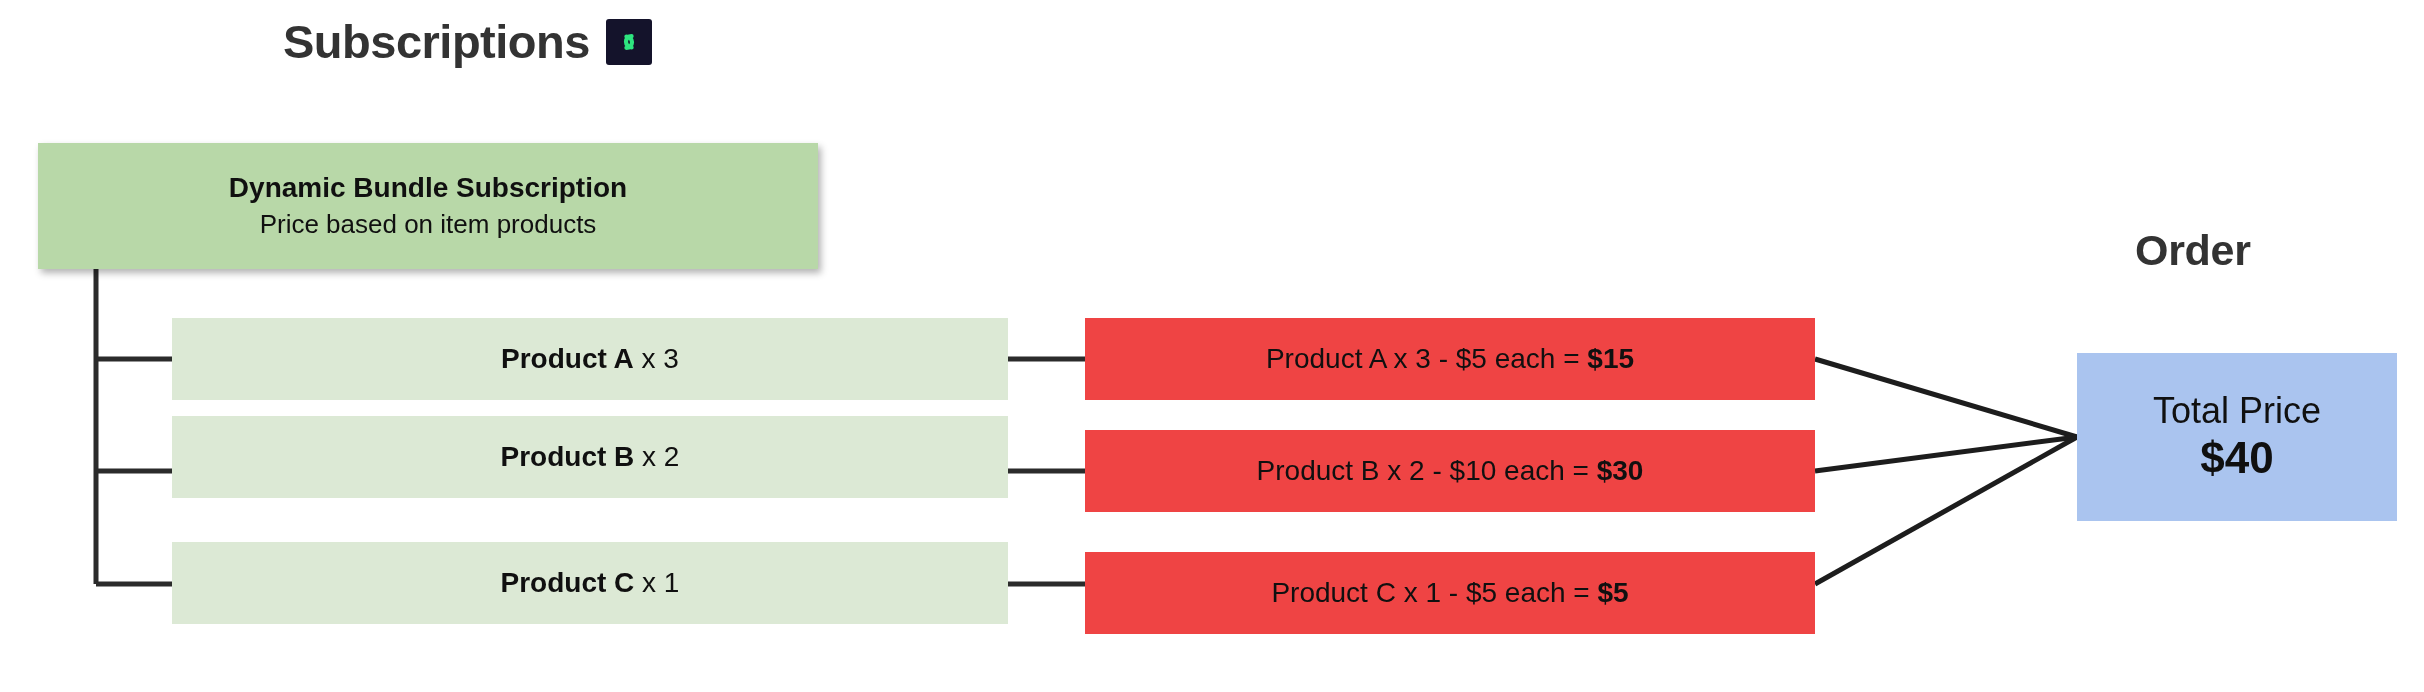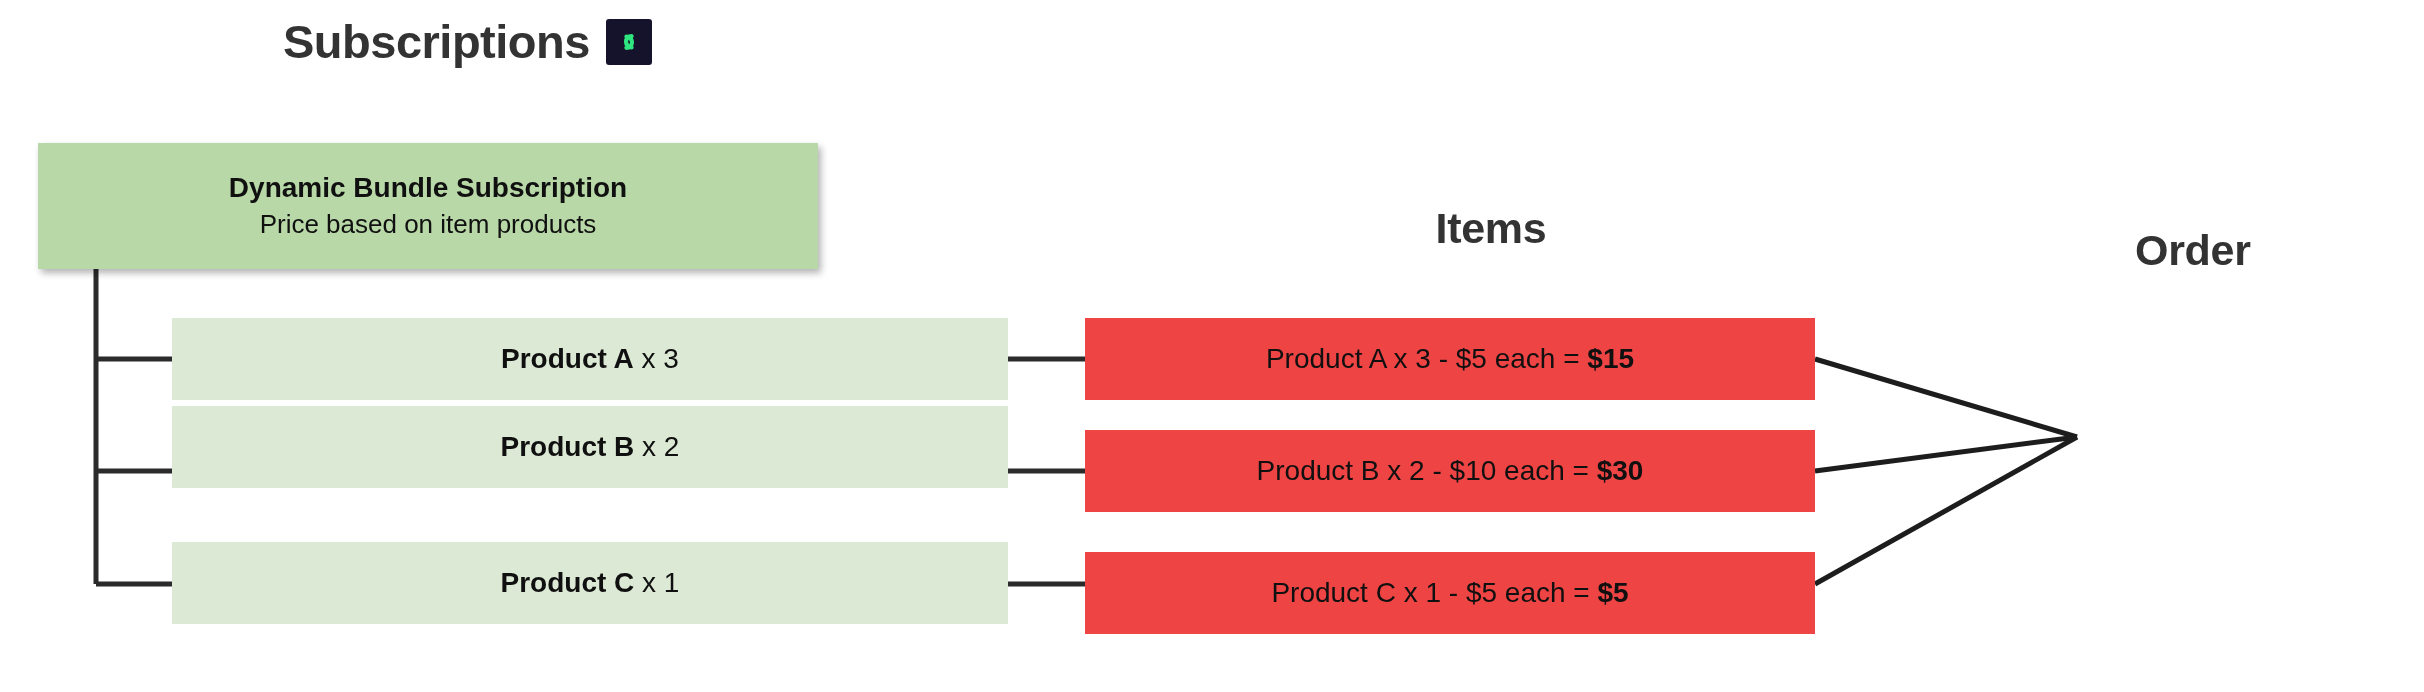--- a/index.html
+++ b/index.html
@@ -108,21 +108,21 @@
     margin-top: 3px;
   }
 
   .product-box {
     left: 172px;
     width: 836px;
     height: 82px;
     background: #dce9d5;
   }
   #product-box-0 { top: 318px; }
-  #product-box-1 { top: 406px; }
+  #product-box-1 { top: 416px; }
   #product-box-2 { top: 542px; align-items: center; }
   .product-label {
     font-size: 28px;
     color: #101010;
     white-space: nowrap;
   }
   .product-label .pname { font-weight: bold; }
   .product-label .pqty  { font-weight: normal; }
 
   .item-box {
@@ -197,21 +197,20 @@
     <div class="brand-badge">
       <svg width="30" height="30" viewBox="0 0 30 30" aria-hidden="true">
         <g fill="none" stroke="#2ee57f" stroke-width="4.2" stroke-linecap="round">
           <path d="M 17.6 9.2 A 5.6 5.6 0 1 0 17.6 20.4"></path>
           <path d="M 12.4 20.8 A 5.6 5.6 0 1 0 12.4 9.6"></path>
         </g>
       </svg>
     </div>
   </div>
 
-  <div class="col-header" id="header-items">Items</div>
   <div class="col-header" id="header-order">Order</div>
 
   <div class="box subscription-box">
     <div class="subscription-title">Dynamic Bundle Subscription</div>
     <div class="subscription-sub">Price based on item products</div>
   </div>
 
   <div class="box product-box" id="product-box-0">
     <div class="product-label">
       <span class="pname">Product A</span>
@@ -244,14 +243,18 @@
       <span>Product B x 2 - $10 each = </span><span class="amount">$30</span>
     </div>
   </div>
 
   <div class="box item-box" id="item-box-2">
     <div class="item-label">
       <span>Product C x 1 - $5 each = </span><span class="amount">$5</span>
     </div>
   </div>
 
+  <div class="box order-box">
+    <div class="order-line1">Total Price</div>
+    <div class="order-line2">$40</div>
+  </div>
 
 </div>
 
 </body></html>

